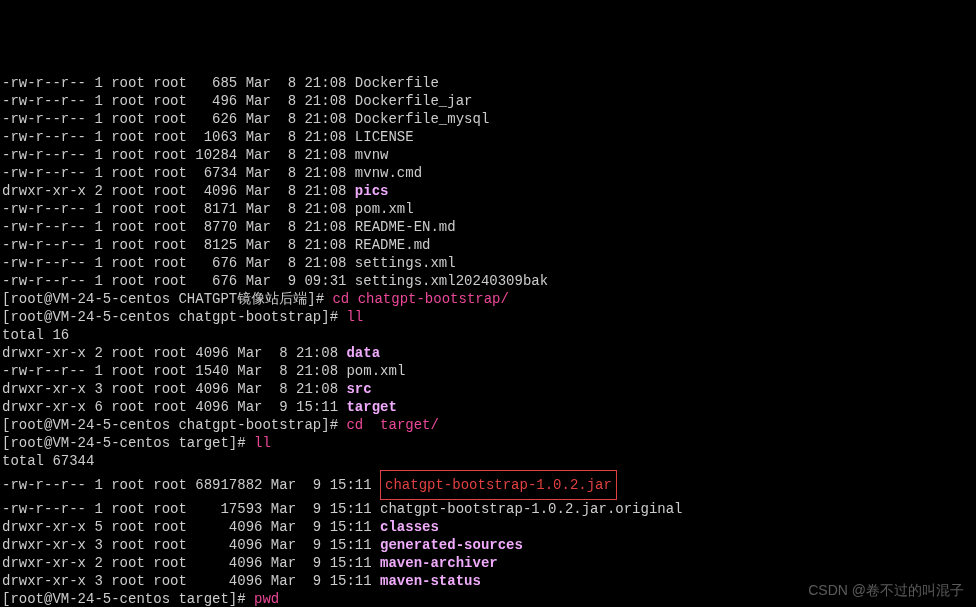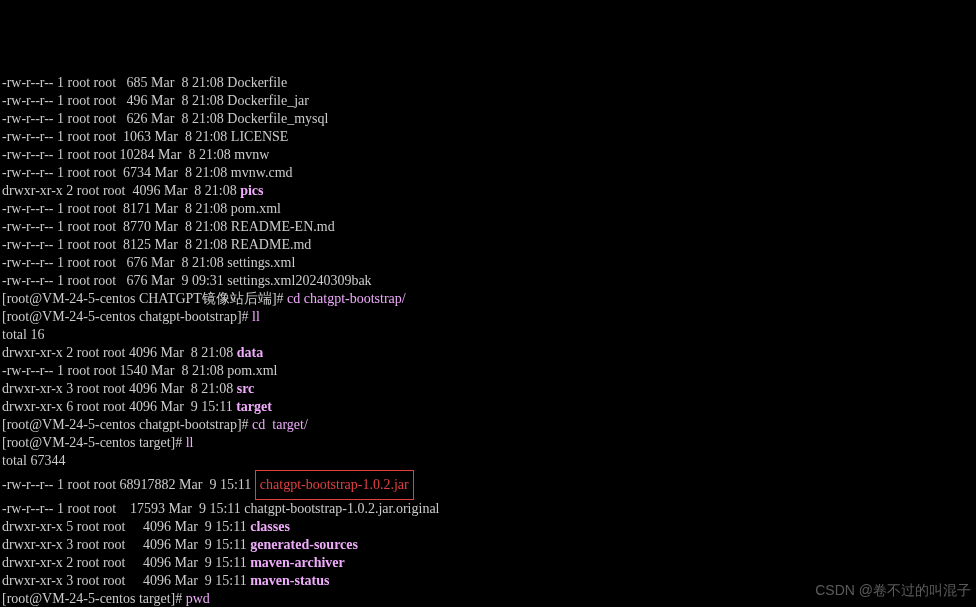--- a/index.html
+++ b/index.html
@@ -9,34 +9,34 @@
       font-family: "Courier New", Consolas, monospace;
       font-size: 14px;
       line-height: 18px;
       color: #ccc;
       width: 976px;
       height: 607px;
       box-sizing: border-box;
       position: relative;
       white-space: pre;
     }
-    .line { display: block; font-family: Liberation Serif, serif; }
+    .line { display: block; }
     .dir { color: #f0abfc; font-weight: bold; }
-    .cmd { color: #f0abfc; }
+    .cmd { color: #ec4899; }
     .highlight-box {
       color: #e04040;
       border: 1px solid #e04040;
       padding: 6px 4px;
       display: inline-block;
       line-height: 16px;
     }
     .watermark {
       position: absolute;
       bottom: 8px;
-      right: 5px;
+      right: 12px;
       color: rgba(200,200,200,0.45);
       font-size: 14px;
       font-family: sans-serif;
       white-space: nowrap;
     }
   </style>
 </head>
 <body>
 
 

